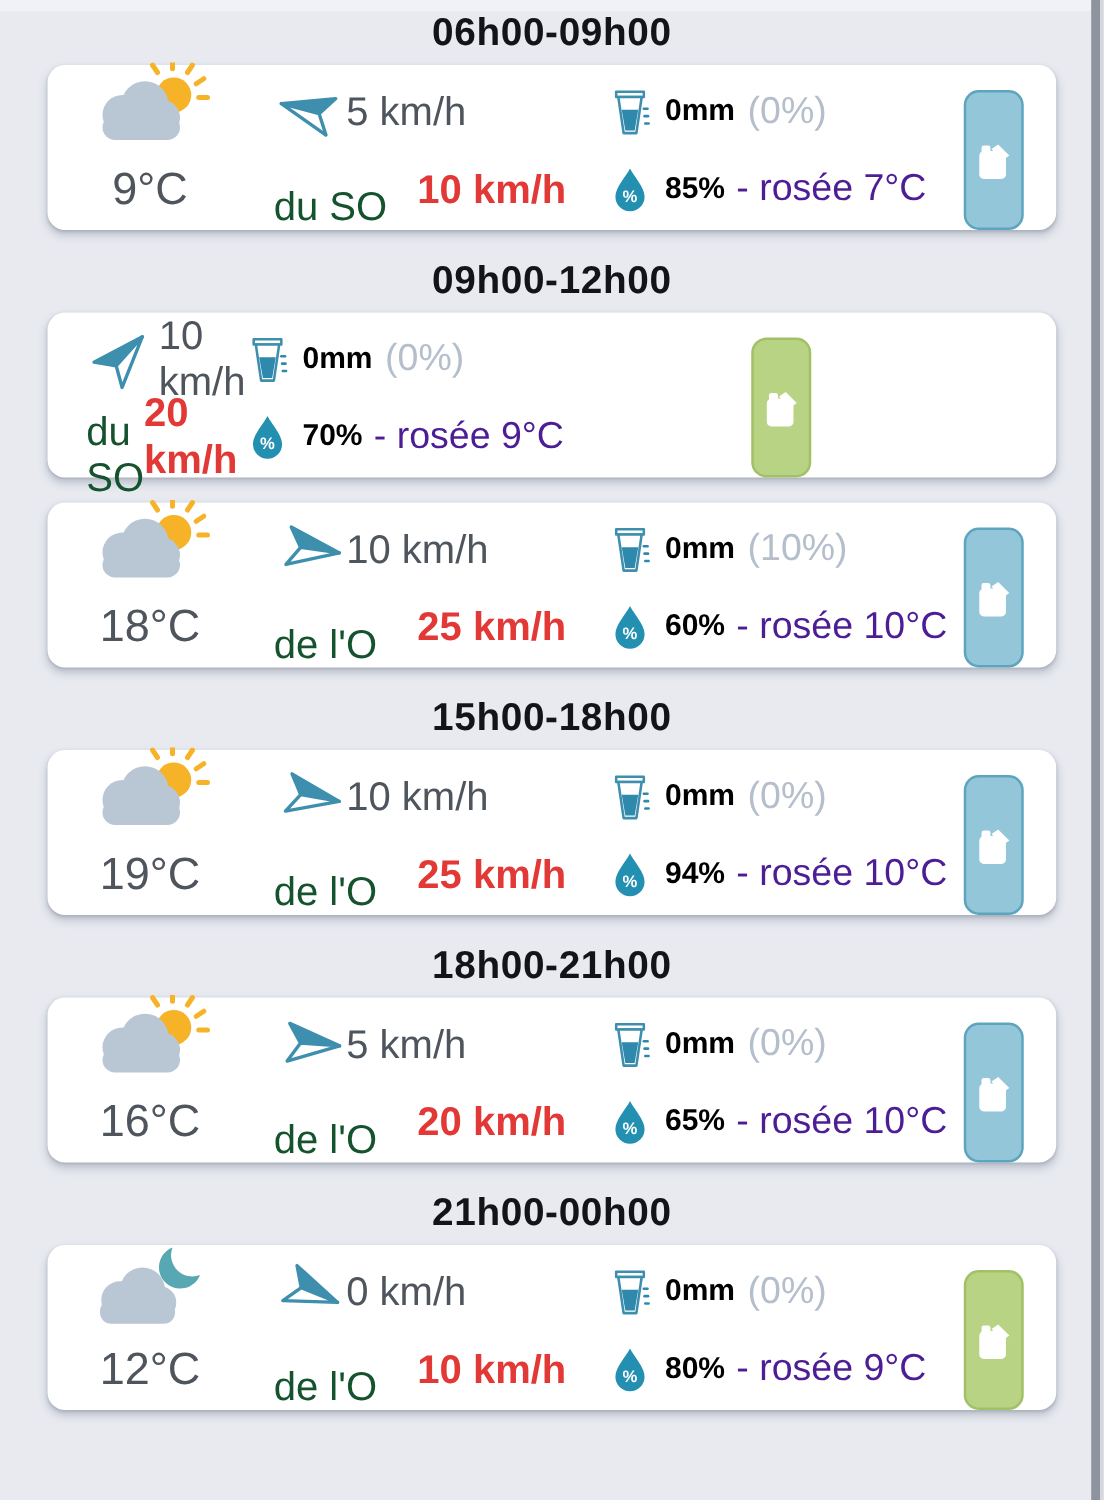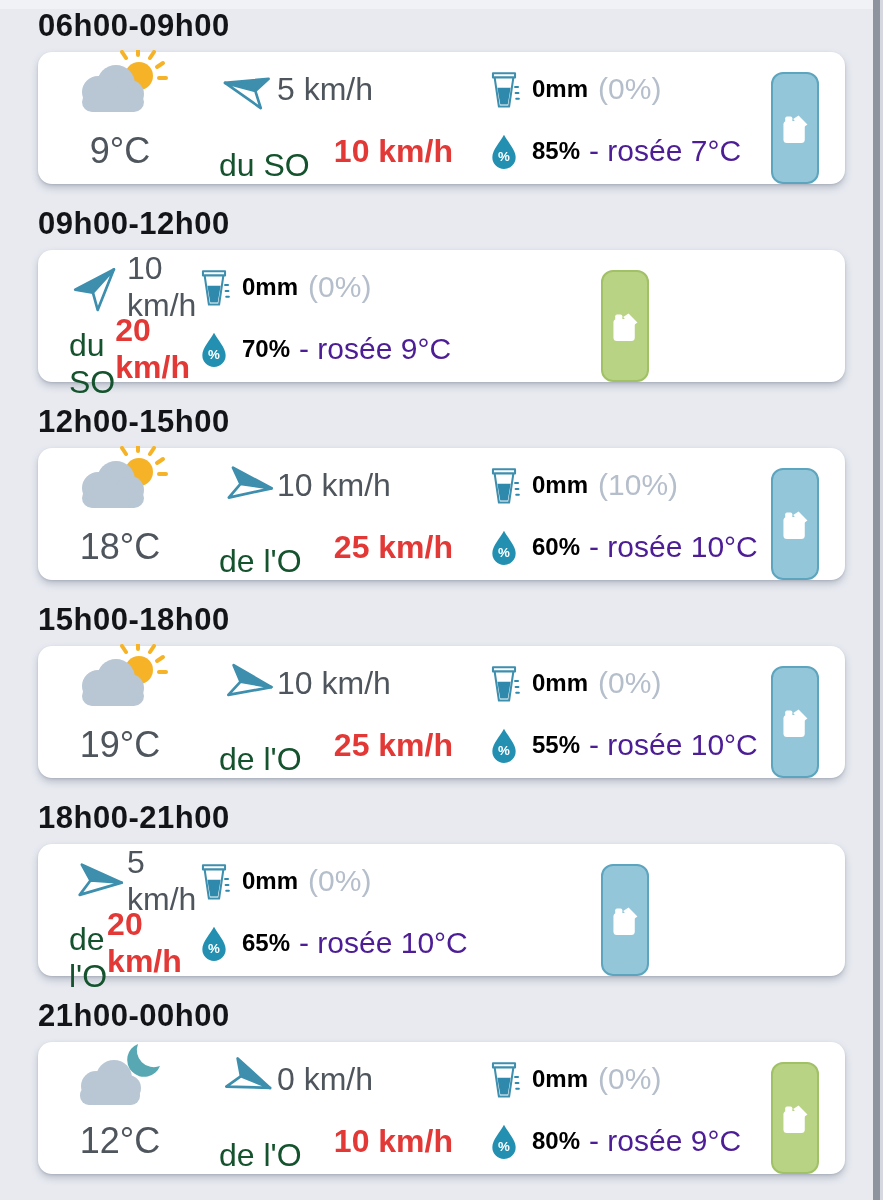--- a/index.html
+++ b/index.html
@@ -22,20 +22,21 @@
     background:#8e949d;
   }
   .page{
     position:absolute;top:6px;left:38px;width:807px;
   }
   .section{margin-bottom:20px;}
   .section-header{
     font-size:31px;font-weight:700;color:#121417;
     line-height:40px;height:40px;margin:0 0 6px 0;
     letter-spacing:0.5px;
+    text-align:center;
   }
   .card{
     background:#ffffff;border-radius:14px;height:132px;
     box-shadow:0 4px 7px rgba(110,120,140,.38),0 1px 2px rgba(110,120,140,.25);
     display:grid;grid-template-columns:150px 290px 1fr 48px;
     padding:0 26px 0 0;box-sizing:content-box;
   }
   .col{display:flex;flex-direction:column;justify-content:center;}
   .row{height:62px;display:flex;align-items:center;}
   
@@ -220,21 +221,20 @@
             <polygon points="16,10 22,6 32,16 25,21" fill="#ffffff"></polygon>
             <rect x="5" y="12" width="24" height="25" rx="4" fill="#ffffff"></rect>
           </svg>
         </button>
       </div>
 
     </div>
   </div>
 
   <div class="section">
-    <div class="section-header">12h00-15h00</div>
     <div class="card">
 
       <div class="col temp-col">
         <div class="row">
           <svg class="weather-glyph" viewBox="0 0 104 80">
             <g stroke="#f6b327" stroke-width="4" stroke-linecap="round">
               <line x1="58" y1="8" x2="54" y2="2"></line>
               <line x1="70" y1="5" x2="70" y2="-2"></line>
               <line x1="82" y1="8" x2="86" y2="2"></line>
               <line x1="89" y1="17" x2="95" y2="13"></line>
@@ -375,21 +375,21 @@
           <span class="rain-amount">0mm</span>
           <span class="rain-prob">(0%)</span>
         </div>
         <div class="row">
           <span class="icon-box">
             <svg viewBox="0 0 36 44" width="30" height="37">
               <path d="M18 2 C14 10 4 20 4 29 a14 14 0 0 0 28 0 C32 20 22 10 18 2 Z" fill="#2390b2"></path>
               <text x="18" y="34" text-anchor="middle" font-size="16" font-weight="bold" fill="#ffffff">%</text>
             </svg>
           </span>
-          <span class="humidity-value">55%</span>
+          <span class="humidity-value">94%</span>
           <span class="dew-point">- rosée 10°C</span>
         </div>
       </div>
 
       <div class="col btn-col">
         <button class="watering-btn blue">
           <svg viewBox="0 0 36 40">
             <rect x="7" y="7" width="8" height="7" rx="2" fill="#ffffff"></rect>
             <polygon points="16,10 22,6 32,16 25,21" fill="#ffffff"></polygon>
             <rect x="5" y="12" width="24" height="25" rx="4" fill="#ffffff"></rect>
@@ -397,20 +397,44 @@
         </button>
       </div>
 
     </div>
   </div>
 
   <div class="section">
     <div class="section-header">18h00-21h00</div>
     <div class="card">
 
+      <div class="col temp-col">
+        <div class="row">
+          <svg class="weather-glyph" viewBox="0 0 104 80">
+            <g stroke="#f6b327" stroke-width="4" stroke-linecap="round">
+              <line x1="58" y1="8" x2="54" y2="2"></line>
+              <line x1="70" y1="5" x2="70" y2="-2"></line>
+              <line x1="82" y1="8" x2="86" y2="2"></line>
+              <line x1="89" y1="17" x2="95" y2="13"></line>
+              <line x1="91" y1="28" x2="98" y2="28"></line>
+            </g>
+            <circle cx="71" cy="26" r="14" fill="#f6b327"></circle>
+            <g fill="#b9c6d4">
+              <circle cx="30" cy="42" r="16"></circle>
+              <circle cx="48" cy="34" r="19"></circle>
+              <circle cx="62" cy="44" r="14"></circle>
+              <rect x="14" y="42" width="62" height="20" rx="10"></rect>
+            </g>
+          </svg>
+
+        </div>
+        <div class="row">
+          <span class="temperature">16°C</span>
+        </div>
+      </div>
 
       <div class="col wind-col">
         <div class="row">
           <span class="arrow-box">
             <svg viewBox="0 0 100 100" style="transform: rotate(94deg);">
               <polygon points="50,6 22,82 50,64" fill="#3e8fae" stroke="#3e8fae" stroke-width="5" stroke-linejoin="round"></polygon>
               <polygon points="50,6 78,82 50,64" fill="#ffffff" stroke="#3e8fae" stroke-width="5" stroke-linejoin="round"></polygon>
             </svg>
           </span>
           <span class="wind-speed">5 km/h</span>

